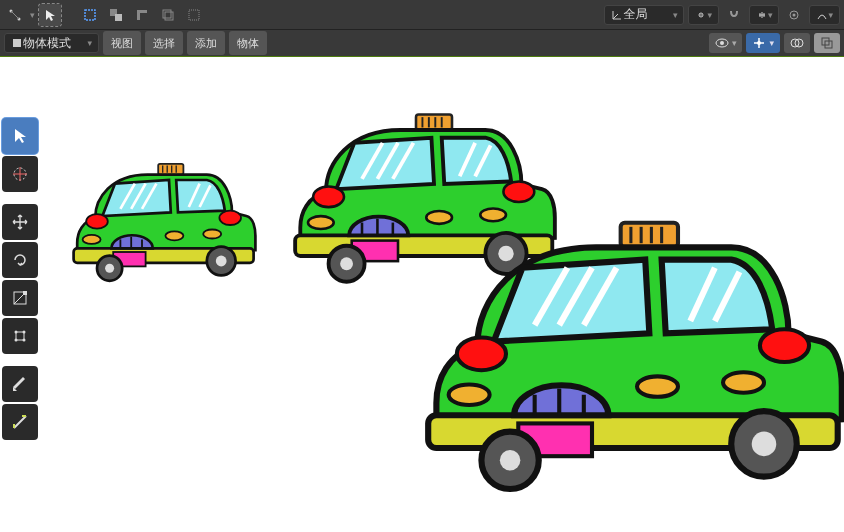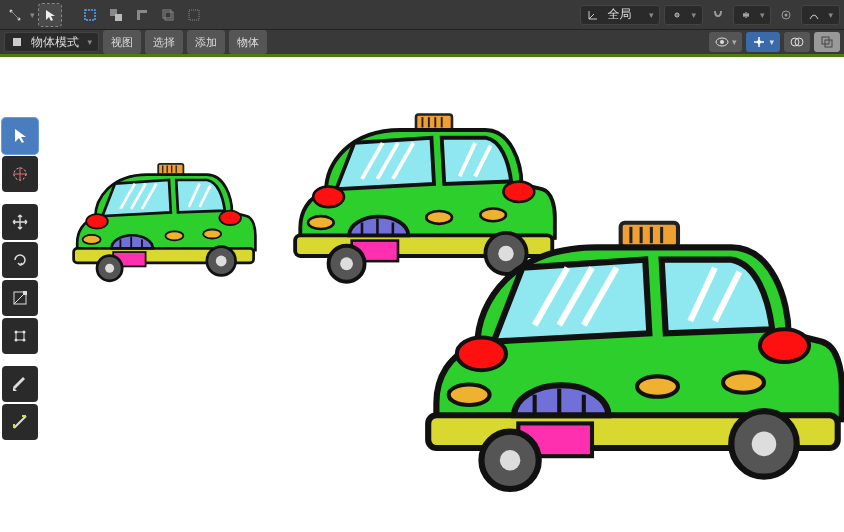--- a/index.html
+++ b/index.html
@@ -1,24 +1,24 @@
 <!DOCTYPE html>
 <html><head>
 <meta charset="utf-8">
 <style>
 * { margin: 0; padding: 0; box-sizing: border-box; }
 body { width: 844px; height: 532px; font-family: sans-serif; font-size: 12px; color: #ddd; background: #fff; overflow: hidden; }
 
 .topbar { height: 30px; background: #393939; display: flex; align-items: center; padding: 0 4px; border-bottom: 1px solid #222; gap: 4px; }
-.secondbar { height: 27px; background: #393939; display: flex; align-items: center; padding: 0 4px; gap: 4px; border-bottom: 3px solid #4d7c0f; }
+.secondbar { height: 27px; background: #393939; display: flex; align-items: center; padding: 0 4px; gap: 4px; border-bottom: 1px solid #4d7c0f; }
 
 .icon-btn { width: 22px; height: 22px; display: flex; align-items: center; justify-content: center; border-radius: 3px; cursor: pointer; }
 .icon-btn.selected { background: #4a4a4a; outline: 1px dashed #888; }
 
-.dropdown { background: #2a2a2a; border: 1px solid #444; border-radius: 3px; padding: 2px 6px; display: flex; align-items: center; gap: 8px; cursor: pointer; height: 20px; }
+.dropdown { background: #2a2a2a; border: 1px solid #444; border-radius: 3px; padding: 2px 6px; display: flex; align-items: center; gap: 0; cursor: pointer; height: 20px; }
 .dropdown-wide { min-width: 80px; }
 .dropdown .chev { margin-left: auto; font-size: 9px; color: #888; }
 
 .btn { background: #555; border-radius: 3px; padding: 12px 8px; cursor: pointer; height: 19px; display: flex; align-items: center; font-size: 11px; }
 
 .spacer { flex: 1; }
 
 .toolbar-left { position: absolute; left: 0; top: 57px; width: 40px; display: flex; flex-direction: column; gap: 2px; padding: 4px 2px; z-index: 5; }
 .tool-btn { width: 36px; height: 36px; background: transparent; display: flex; align-items: center; justify-content: center; border-radius: 4px; cursor: pointer; }
 .tool-btn.active { background: #4a7dbf; box-shadow: 0 0 0 1px #6a9ddf; }

